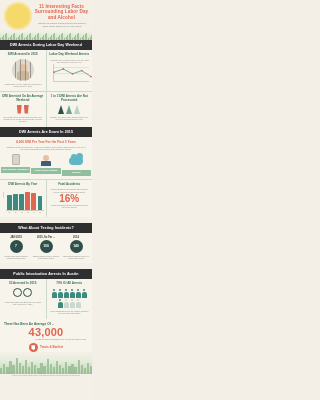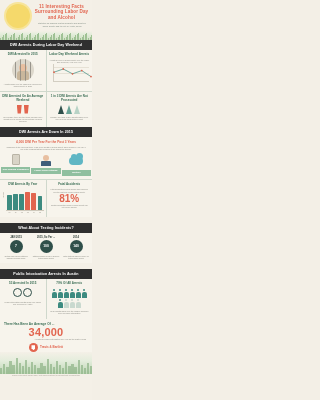--- a/index.html
+++ b/index.html
@@ -311,21 +311,21 @@
           <span>11</span>
           <span>12</span>
           <span>13</span>
           <span>14</span>
           <span>15</span>
         </div>
     </div>
     <div class="col">
       <div class="col-title">Fatal Accidents</div>
       <div class="stat-note">Fatal accidents involving alcohol have dropped over the past few years in Travis County</div>
-      <div class="bigstat">81%</div>
+      <div class="bigstat">16%</div>
       <div class="stat-note">Of fatal accidents in 2015 in Travis County did not involve alcohol</div>
     </div>
   </div>
 
   <div class="divider-wave"></div>
   <div class="banner-dark">What About Texting Incidents?</div>
   <div class="circles band">
     <div class="circ-col">
       <div class="circ-head">JAN 2015</div>
       <div class="circ">7</div>
@@ -397,21 +397,21 @@
             <div class="person-head" style="background:#c9d9cf"></div>
             <div class="person-body" style="background:#c9d9cf"></div>
           </div>
         </div>
       <div class="col-sub">Of all arrests made over the holiday weekend were for public intoxication</div>
     </div>
   </div>
 
   <div class="band" style="padding:3px 2px 0">
     <div style="color:#3b6e55;font-weight:bold;font-size:3.2px;padding-left:2px">There Has Been An Average Of ...</div>
-    <div class="footer-big">34,000</div>
+    <div class="footer-big">43,000</div>
     <div class="footer-note">Arrests for Public Intoxication per year for the past 5 years</div>
     <div class="logo-row">
       <div class="logo-mark"></div>
       <div class="logo-text">Travis &amp; Bartlett</div>
     </div>
   </div>
   <div class="skyline" id="skyline">
       <div class="bld" style="left: 0px; width: 2.4px; height: 6px;"></div>
       <div class="bld" style="left: 3.1px; width: 2.4px; height: 10px;"></div>
       <div class="bld" style="left: 6.2px; width: 2.4px; height: 7px;"></div>

